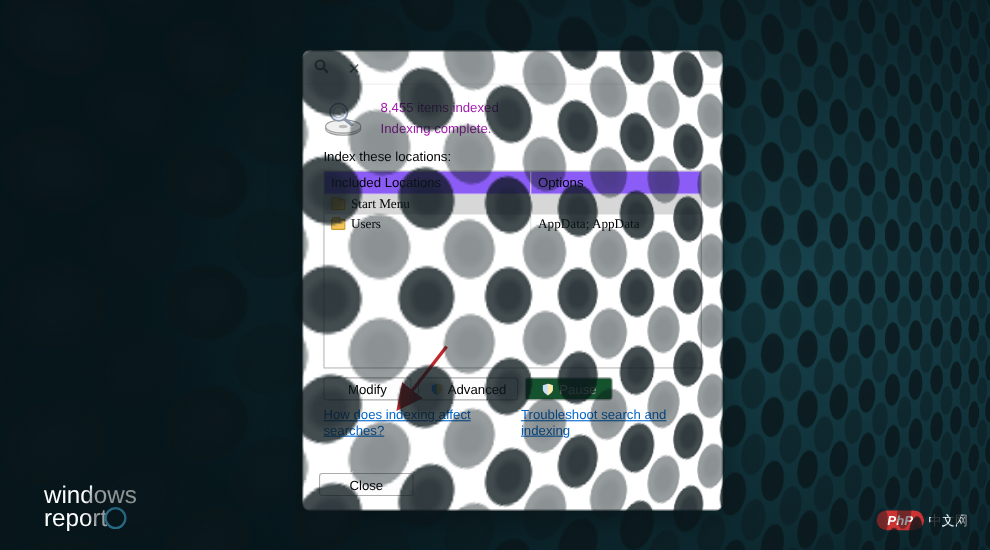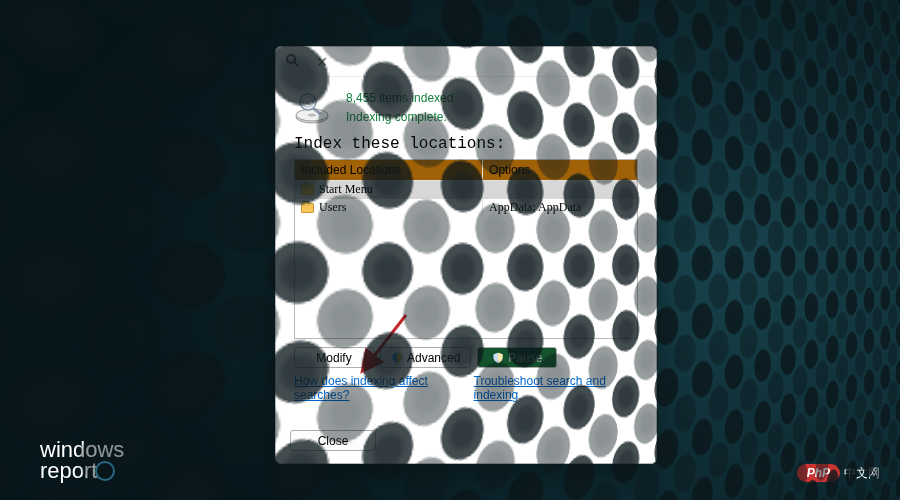--- a/index.html
+++ b/index.html
@@ -65,36 +65,36 @@
   }
   .titlebar {
     height: 30px; display:flex; align-items:center;
     padding: 0 8px; gap: 6px;
     border-bottom: 1px solid #eee;
   }
   .titlebar .title { flex:1; color:#333; font-size: 12px; }
   .close-x { width:32px; text-align:center; color:#666; font-size:14px; cursor:default; }
 
   .status { display:flex; gap:14px; padding: 12px 18px 8px 18px; align-items:center; }
-  .status-text { font-size:12px; color:#15803d; line-height:1.6; }
+  .status-text { font-size:12px; color:#a21caf; line-height:1.6; }
   .index-icon svg { display:block; }
 
-  .section-label { padding: 0 18px 4px 18px; font-size:16px; color:#000;font-family:Liberation Mono, monospace; }
+  .section-label { padding: 0 18px 4px 18px; font-size:12px; color:#000; }
 
   .list-frame {
     margin: 2px 18px 0 18px;
     border: 1px solid #b8b8b8;
     height: 180px;
     background: #fff;
     display:flex; flex-direction:column;
     font-size: 12px;
   }
   .list-header {
     display:flex; border-bottom: 1px solid #e3e3e3;
-    background: #a16207;
+    background: #8b5cf6;
   }
   .list-header > div {
     padding: 3px 6px; color:#000;
   }
   .col-a { width: 55%; border-right: 1px solid #e3e3e3; }
   .col-b { flex:1; }
   .list-body { flex:1; overflow:auto;font-family:Liberation Serif, serif; }
   .row { display:flex; }
   .row > div { padding: 1px 6px 2px 6px; display:flex; align-items:center; gap:5px; }
   .row.sel { background: #d7d7d7; }

